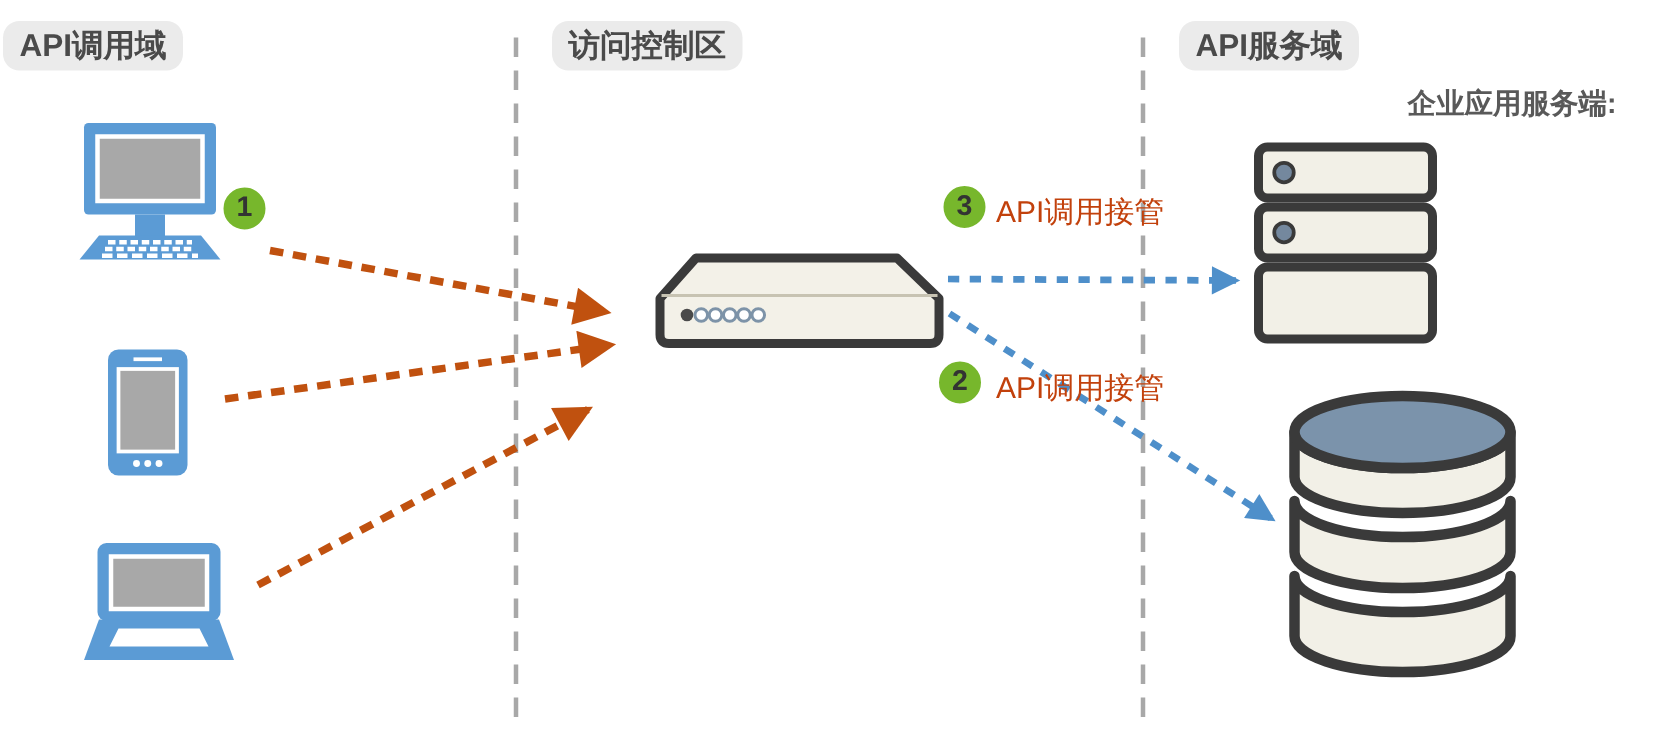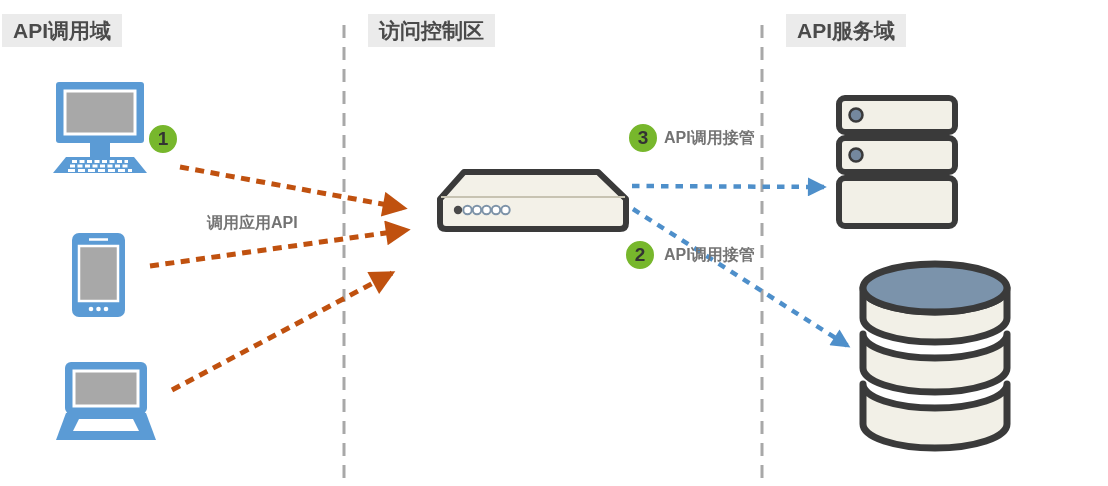--- a/index.html
+++ b/index.html
@@ -4,30 +4,30 @@
 <style>
   html,body{margin:0;padding:0;background:#fff;}
   .stage{
     position:relative;width:1108px;height:486px;background:#ffffff;
     font-family:"Liberation Sans", sans-serif;overflow:hidden;
   }
   .layer{position:absolute;left:0;top:0;}
   .zone-label{
     position:absolute;background:#ebebeb;color:#4a4a4a;
     font-size:21px;font-weight:bold;line-height:23px;
-    padding:5px 11px;white-space:nowrap;
+    padding:5px 11px;white-space:nowrap;border-radius:11px;
   }
   .badge{
     position:absolute;width:32px;height:32px;border-radius:50%;
     background:#77b72c;border:2px solid #ffffff;box-sizing:border-box;
     color:#333333;font-size:19px;font-weight:bold;
     display:flex;align-items:center;justify-content:center;
   }
   .flow-text{
-    position:absolute;color:#737373;font-size:16px;font-weight:bold;
+    position:absolute;color:#c2410c;font-size:20px;font-weight:normal;
     white-space:nowrap;
   }
   .caption{
     position:absolute;color:#595959;font-size:19px;font-weight:bold;
     text-align:center;line-height:22px;white-space:nowrap;
   }
   .sep{stroke:#a8a8a8;stroke-width:3;stroke-dasharray:13 9;}
   .arrow-o{stroke:#c0510f;stroke-width:5;stroke-dasharray:9 6.5;fill:none;}
   .arrow-b{stroke:#4e8fca;stroke-width:4.5;stroke-dasharray:7.5 7;fill:none;}
   .cream{fill:#f2f0e7;stroke:#3a3a3a;stroke-width:6;}
@@ -111,20 +111,20 @@
   </svg>
 
   <div class="zone-label" style="left:2px;top:14px">API调用域</div>
   <div class="zone-label" style="left:786px;top:14px">API服务域</div>
   <div class="zone-label" style="left:368px;top:14px">访问控制区</div>
 
   <div class="badge" style="left:147px;top:123px">1</div>
   <div class="badge" style="left:627px;top:122px">3</div>
   <div class="badge" style="left:624px;top:239px">2</div>
 
-  <div class="flow-text" style="left:207px;top:213px">调用应用API</div>
   <div class="flow-text" style="left:664px;top:128px">API调用接管</div>
   <div class="flow-text" style="left:664px;top:245px">API调用接管</div>
 
   <div class="caption" style="left:933px;top:59px;width:150px">
+    <div>企业应用服务端:</div>
   </div>
 
 </div>
 
 </body></html>

